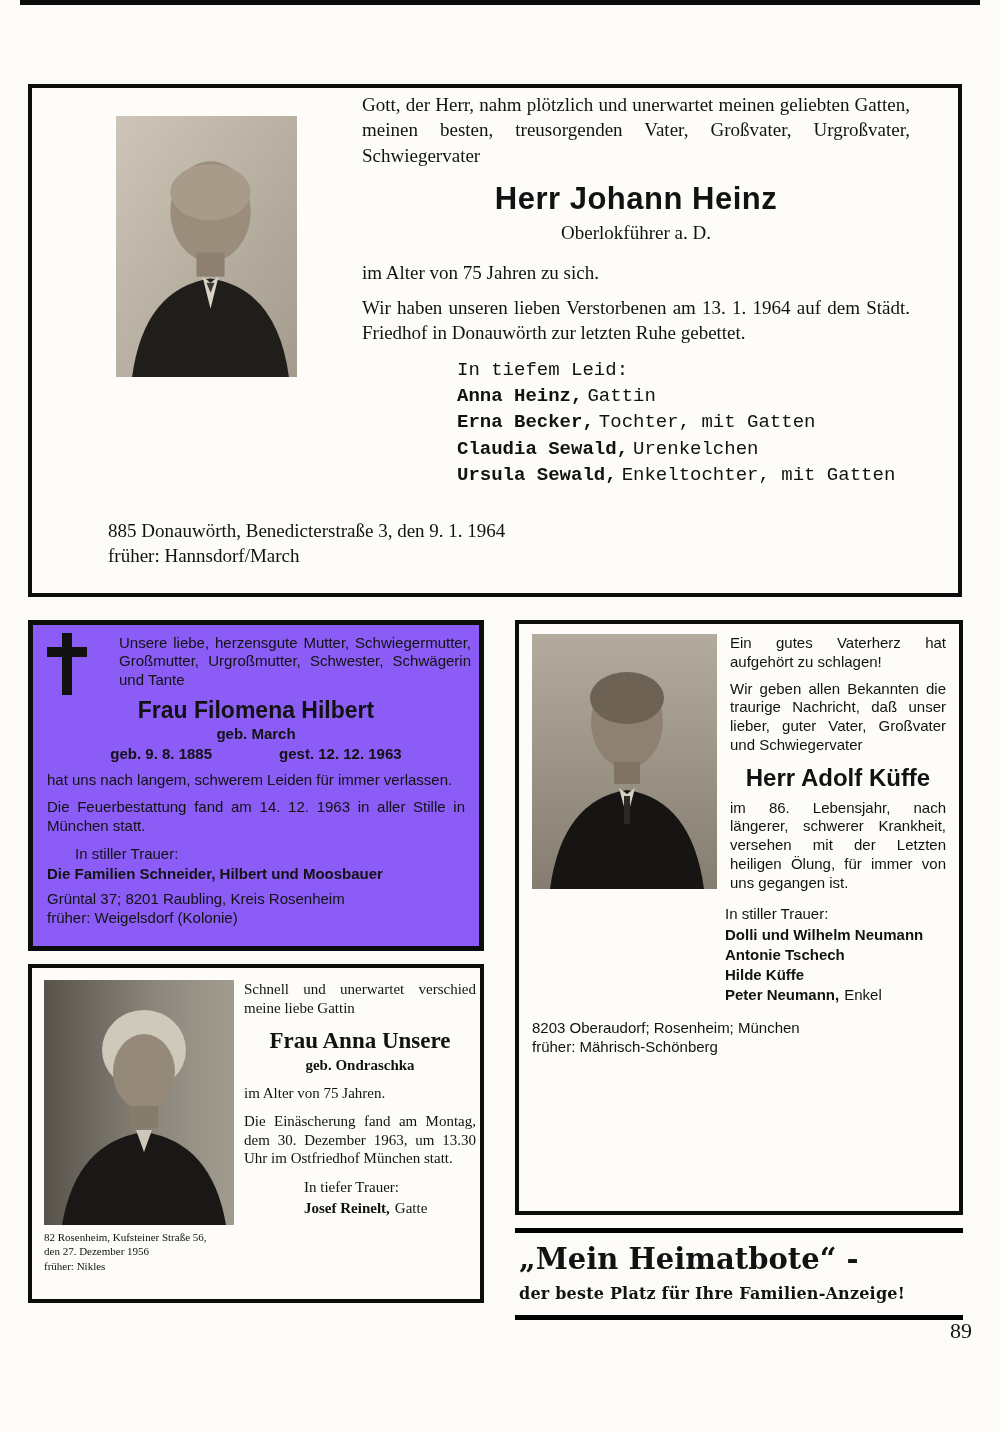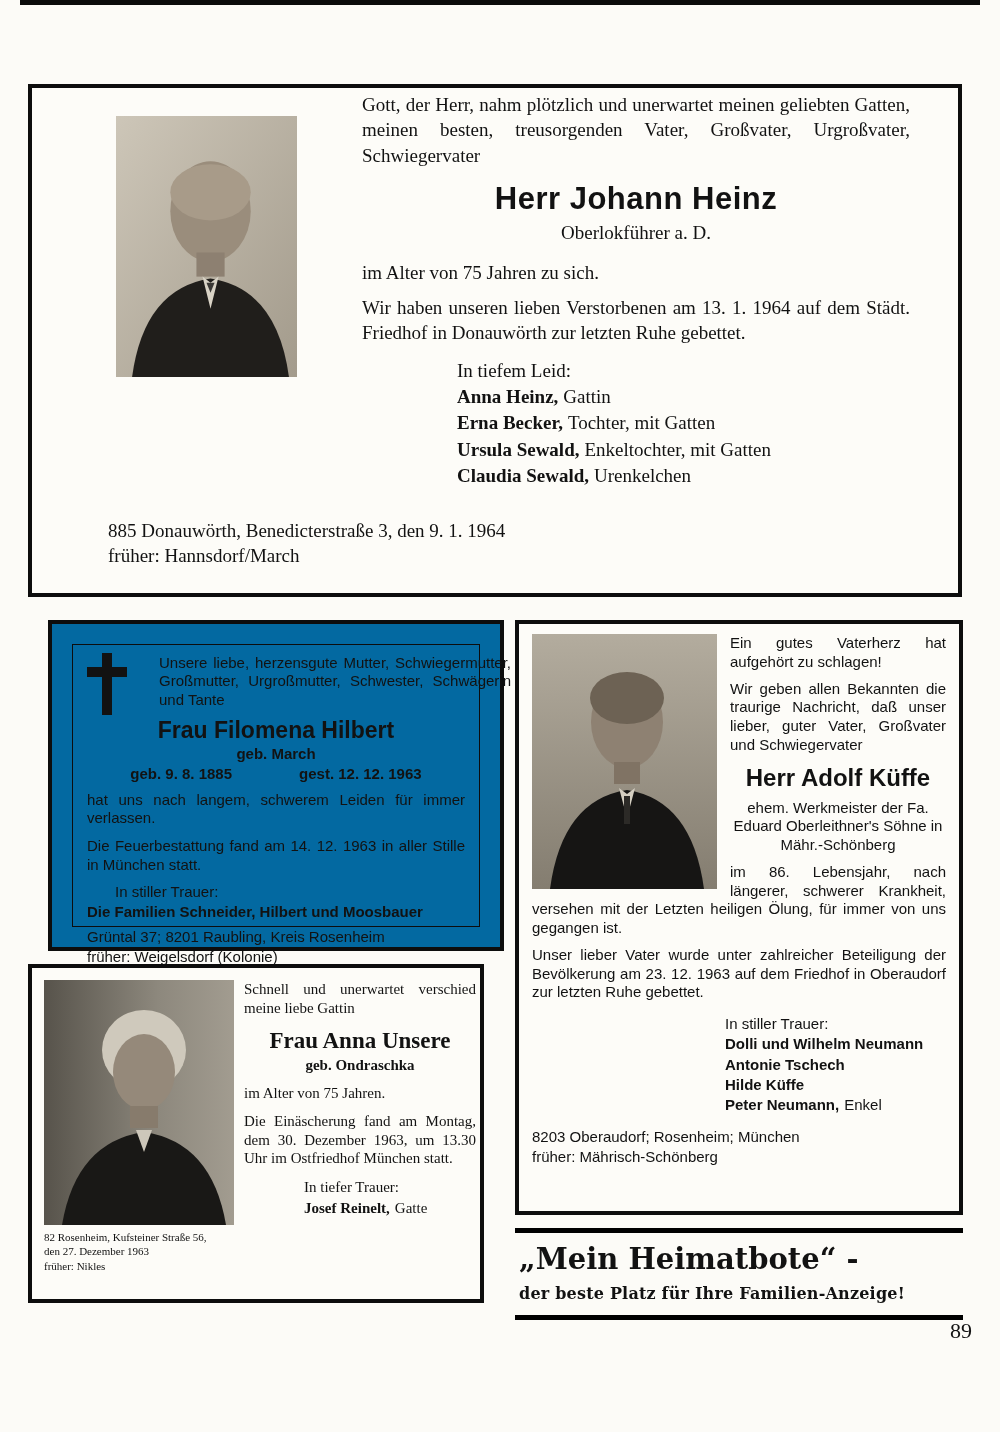--- a/index.html
+++ b/index.html
@@ -19,26 +19,26 @@
   .notice { position:absolute; border:4px solid #0d0d0d; background:#fdfcf8; }
   .notice-heinz { left:28px; top:84px; width:934px; height:513px; }
   .photo { overflow:hidden; }
   .photo-heinz { position:absolute; left:84px; top:28px; width:181px; height:261px; }
   .heinz-text { position:absolute; left:330px; top:4px; width:548px; font-size:19px; line-height:1.33; }
   .heinz-intro { text-align:justify; }
   .heinz-name { font-family:Liberation Sans, sans-serif; font-weight:bold; font-size:31px; text-align:center; margin-top:10px; letter-spacing:0.5px; }
   .heinz-title { text-align:center; margin-top:1px; }
   .heinz-age { margin-top:15px; }
   .heinz-burial { margin-top:9px; text-align:justify; }
-  .heinz-mourning { margin-top:14px; margin-left:95px; line-height:1.22; }
+  .heinz-mourning { margin-top:14px; margin-left:95px; line-height:1.22;font-family:Liberation Mono, monospace; }
   .heinz-mourning p { margin-top:3px; }
   .heinz-address { position:absolute; left:76px; top:431px; font-size:19px; line-height:1.3; }
 
   
-  .notice-outer { position:absolute; border:4px solid #0d0d0d; background:#0369a1; padding:20px;margin-left:20px; }
+  .notice-outer { position:absolute; border:4px solid #0d0d0d; background:#8b5cf6; padding:0; }
   .hilbert { left:28px; top:620px; width:456px; height:331px; }
   .inner { border:1px solid #0d0d0d; width:100%; height:100%; position:relative; padding:9px 14px 6px; }
   .cross { position:absolute; left:14px; top:8px; }
   .h-intro { margin-left:72px; width:352px; font-size:15px; line-height:1.22; text-align:justify; }
   .h-name { font-weight:bold; font-size:23px; text-align:center; margin-top:8px; }
   .h-maiden { text-align:center; font-size:15px; margin-top:1px; font-weight:bold; }
   .h-dates { display:flex; justify-content:center; gap:67px; font-size:15px; font-weight:bold; margin-top:3px; }
   .h-body { font-size:15px; line-height:1.24; text-align:justify; margin-top:9px; }
   .h-trauer { font-size:15px; margin-top:9px; margin-left:28px; }
   .h-mourners { font-size:15px; font-weight:bold; margin-top:3px; }
@@ -103,22 +103,22 @@
     <div class="heinz-text">
       <p class="heinz-intro">Gott, der Herr, nahm plötzlich und unerwartet meinen geliebten Gatten, meinen besten, treusorgenden Vater, Großvater, Urgroßvater, Schwiegervater</p>
       <h1 class="heinz-name">Herr Johann Heinz</h1>
       <p class="heinz-title">Oberlokführer a. D.</p>
       <p class="heinz-age">im Alter von 75 Jahren zu sich.</p>
       <p class="heinz-burial">Wir haben unseren lieben Verstorbenen am 13. 1. 1964 auf dem Städt. Friedhof in Donauwörth zur letzten Ruhe gebettet.</p>
       <div class="heinz-mourning">
         <p>In tiefem Leid:</p>
         <p><span class="bold">Anna Heinz,</span><span class="role">Gattin</span></p>
         <p><span class="bold">Erna Becker,</span><span class="role">Tochter, mit Gatten</span></p>
+        <p><span class="bold">Claudia Sewald,</span><span class="role">Urenkelchen</span></p>
         <p><span class="bold">Ursula Sewald,</span><span class="role">Enkeltochter, mit Gatten</span></p>
-        <p><span class="bold">Claudia Sewald,</span><span class="role">Urenkelchen</span></p>
       </div>
     </div>
     <div class="heinz-address">
       <p>885 Donauwörth, Benedicterstraße 3, den 9. 1. 1964</p>
       <p>früher: Hannsdorf/March</p>
     </div>
   </section>
 
   <section class="notice-outer hilbert">
     <div class="inner">
@@ -166,21 +166,21 @@
       <p class="r-intro">Schnell und unerwartet verschied meine liebe Gattin</p>
       <h2 class="r-name">Frau Anna Unsere</h2>
       <p class="r-maiden">geb. Ondraschka</p>
       <p class="r-age">im Alter von 75 Jahren.</p>
       <p class="r-body">Die Einäscherung fand am Montag, dem 30. Dezember 1963, um 13.30 Uhr im Ostfriedhof München statt.</p>
       <p class="r-trauer">In tiefer Trauer:</p>
       <p class="r-mourner"><span class="bold">Josef Reinelt,</span><span class="role">Gatte</span></p>
     </div>
     <div class="r-addr">
       <p>82 Rosenheim, Kufsteiner Straße 56,</p>
-      <p>den 27. Dezember 1963</p>
+      <p>den 27. Dezember 1956</p>
       <p>früher: Nikles</p>
     </div>
   </section>
 
   <section class="notice kueffe">
     <div class="photo photo-kueffe">
       <svg viewBox="0 0 185 255" width="100%" height="100%" preserveAspectRatio="none">
         <defs>
           <linearGradient id="kf-bg" x1="0" y1="0" x2="0" y2="1">
             <stop offset="0" stop-color="#b3ac9e"></stop>
@@ -192,23 +192,21 @@
         <ellipse cx="95" cy="64" rx="37" ry="26" fill="#6d6254"></ellipse>
         <rect x="82" y="128" width="26" height="22" fill="#807364"></rect>
         <path d="M18 255 Q30 166 95 156 Q160 166 172 255 Z" fill="#161514"></path>
         <path d="M87 154 L95 184 L103 154 L95 160 Z" fill="#d5cfc2"></path>
         <rect x="92" y="162" width="6" height="28" fill="#2c2a27"></rect>
       </svg>
     </div>
     <p class="k-p">Ein gutes Vaterherz hat aufgehört zu schlagen!</p>
     <p class="k-p">Wir geben allen Bekannten die traurige Nachricht, daß unser lieber, guter Vater, Großvater und Schwiegervater</p>
     <h2 class="k-name">Herr Adolf Küffe</h2>
-    <p class="k-title">ehem. Werkmeister der Fa. Eduard Oberleithner's Söhne in Mähr.-Schönberg</p>
     <p class="k-p">im 86. Lebensjahr, nach längerer, schwerer Krankheit, versehen mit der Letzten heiligen Ölung, für immer von uns gegangen ist.</p>
-    <p class="k-p">Unser lieber Vater wurde unter zahlreicher Beteiligung der Bevölkerung am 23. 12. 1963 auf dem Friedhof in Oberaudorf zur letzten Ruhe gebettet.</p>
     <div class="k-mourning">
       <p>In stiller Trauer:</p>
       <p><span class="name">Dolli und Wilhelm Neumann</span><span class="role"></span></p>
       <p><span class="name">Antonie Tschech</span><span class="role"></span></p>
       <p><span class="name">Hilde Küffe</span><span class="role"></span></p>
       <p><span class="name">Peter Neumann,</span><span class="role">Enkel</span></p>
     </div>
     <div class="k-addr">
       <p>8203 Oberaudorf; Rosenheim; München</p>
       <p>früher: Mährisch-Schönberg</p>

